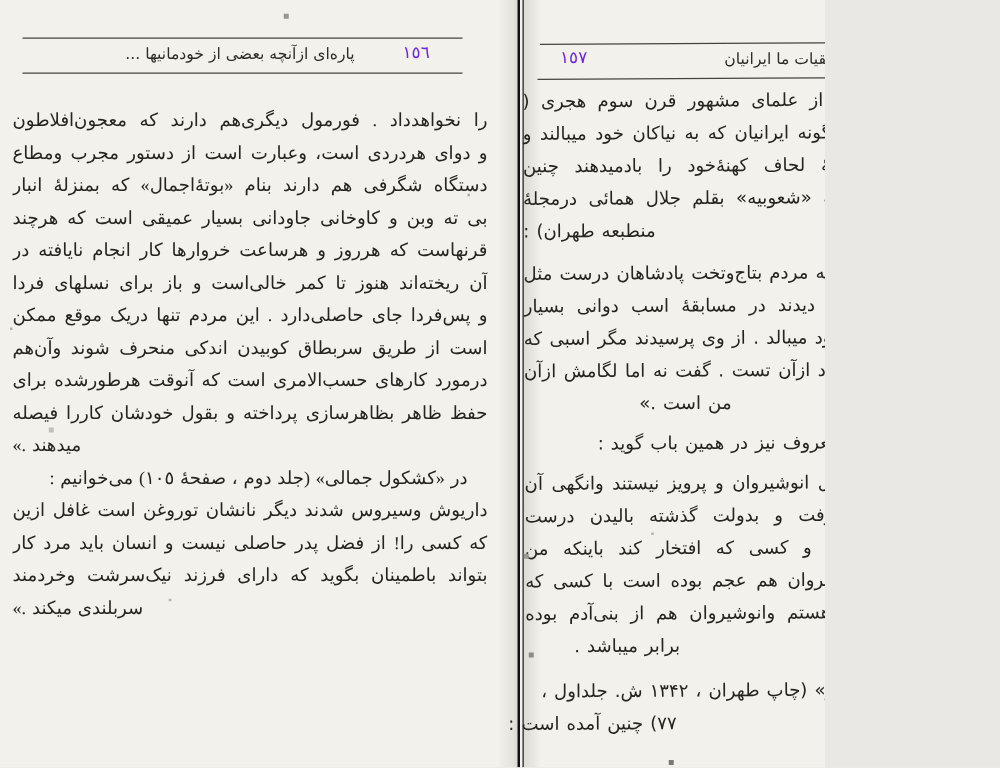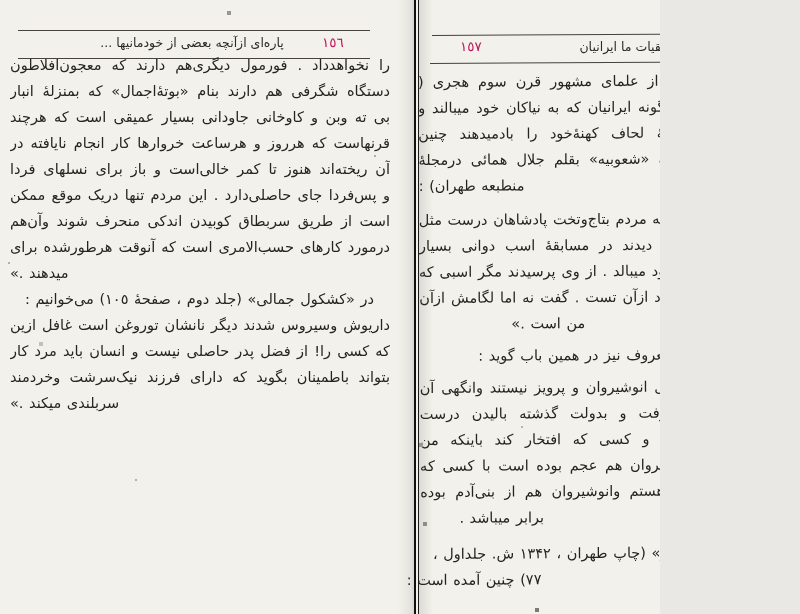--- a/index.html
+++ b/index.html
@@ -12,21 +12,21 @@
   .spine  { position:absolute; top:0; width:2px; height:614px; background:#111; }
   .spine2 { position:absolute; top:0; width:1px; height:614px; background:#1c1c1c; }
   .fold-l { position:absolute; top:0; left:398px; width:16px; height:614px;
             background:linear-gradient(90deg, rgba(60,55,45,0) 0%, rgba(60,55,45,0.08) 80%, rgba(60,55,45,0.14) 100%); }
   .fold-r { position:absolute; top:0; left:419px; width:14px; height:614px;
             background:linear-gradient(90deg, rgba(60,55,45,0.12) 0%, rgba(60,55,45,0) 100%); }
   
   .rule { position:absolute; height:1px; background:#45433c; }
   
   .hdr { position:absolute; font-size:12.5px; color:#2e2c26; direction:rtl; white-space:nowrap; }
-  .pagenum { position:absolute; font-size:13.5px; color:#be185d; direction:rtl;font-family:Liberation Serif, serif; }
+  .pagenum { position:absolute; font-size:13.5px; color:#6d28d9; direction:rtl; }
   
   .col { position:absolute; direction:rtl; }
   .line { position:relative; line-height:26px; height:26px; font-size:14.5px;
           overflow:hidden; word-spacing:1px; color:#26241f; }
   .j { text-align:justify; text-align-last:justify; }
   .l { text-align:left; }
   .r { text-align:right; }
   .b { font-weight:bold; }
   .tilt { transform:rotate(-0.3deg); transform-origin:center top; }
   
@@ -40,47 +40,49 @@
 </head>
 <body>
 
 <div class="scan">
 
   <div>
     <div class="rule" style="left:18px; top:30px; width:352px;"></div>
     <div class="hdr" style="left:42px; top:35px; width:300px; text-align:center;">پاره‌ای ازآنچه بعضی از خودمانیها ...</div>
     <div class="pagenum" style="left:322px; top:34px;">١٥٦</div>
     <div class="rule" style="left:18px; top:58px; width:352px;"></div>
-    <div id="left-lines" class="col" style="left:10px; top:52px; width:380px;">
+    <div id="left-lines" class="col" style="left:10px; top:84px; width:380px;font-family:Liberation Serif, serif;">
         <div class="line j"><span>را نخواهدداد . فورمول دیگری‌هم دارند که معجون‌افلاطون</span></div>
+        <div class="line j"><span>و دوای هردردی است، وعبارت است از دستور مجرب ومطاع</span></div>
         <div class="line j"><span>دستگاه شگرفی هم دارند بنام «بوتهٔ‌اجمال» که بمنزلهٔ انبار</span></div>
         <div class="line j"><span>بی ته وبن و کاوخانی جاودانی بسیار عمیقی است که هرچند</span></div>
         <div class="line j"><span>قرنهاست که هرروز و هرساعت خروارها کار انجام نایافته در</span></div>
         <div class="line j"><span>آن ریخته‌اند هنوز تا کمر خالی‌است و باز برای نسلهای فردا</span></div>
         <div class="line j"><span>و پس‌فردا جای حاصلی‌دارد . این مردم تنها دریک موقع ممکن</span></div>
         <div class="line j"><span>است از طریق سربطاق کوبیدن اندکی منحرف شوند وآن‌هم</span></div>
         <div class="line j"><span>درمورد کارهای حسب‌الامری است که آنوقت هرطورشده برای</span></div>
+        <div class="line j"><span>حفظ ظاهر بظاهرسازی پرداخته و بقول خودشان کاررا فیصله</span></div>
         <div class="line l"><span>میدهند .»</span></div>
         <div class="line r" style="padding-right: 16px;"><span>در «کشکول جمالی» (جلد دوم ، صفحهٔ ١٠٥) می‌خوانیم :</span></div>
         <div class="line j"><span>داریوش وسیروس شدند دیگر نانشان توروغن است غافل ازین</span></div>
         <div class="line j"><span>که کسی را! از فضل پدر حاصلی نیست و انسان باید مرد کار</span></div>
         <div class="line j"><span>بتواند باطمینان بگوید که دارای فرزند نیک‌سرشت وخردمند</span></div>
         <div class="line l"><span>سربلندی میکند .»</span></div>
       </div>
   </div>
 
   <div class="fold-l"></div>
   <div class="spine" style="left:414px;"></div>
   <div class="spine2" style="left:418px;"></div>
   <div class="fold-r"></div>
 
   <div>
     <div class="rule tilt" style="left:432px; top:34px; width:366px;"></div>
     <div class="hdr" style="left:513px; top:39px; width:160px; text-align:right;">خلقیات ما ایرانیان</div>
-    <div class="pagenum" style="left:448px; top:38px;margin-left:12px;">١٥٧</div>
+    <div class="pagenum" style="left:448px; top:38px;">١٥٧</div>
     <div class="rule tilt" style="left:430px; top:62px; width:368px;"></div>
     <div id="right-lines" class="col tilt" style="left:418px; top:68px; width:364px;">
         <div class="line j"><span>«ابن قتیبهٔ دینوری از علمای مشهور قرن سوم هجری ( اصلاً</span></div>
         <div class="line j"><span>ایرانی) دربارهٔ این گونه ایرانیان که به نیاکان خود میبالند و</span></div>
         <div class="line j"><span>باصطلاح مشهورپنبهٔ لحاف کهنهٔ‌خود را بادمیدهند چنین نوشته</span></div>
         <div class="line j"><span>است (بنقل ازمقالهٔ «شعوبیه» بقلم جلال همائی درمجلهٔ «مهر»</span></div>
         <div class="line l"><span>منطبعه طهران) :</span></div>
         <div class="line j" style="margin-top: 8px;"><span>«مثل افتخار این گونه مردم بتاج‌وتخت پادشاهان درست مثل</span></div>
         <div class="line j"><span>آن کسی است که دیدند در مسابقهٔ اسب دوانی بسیار میخندد</span></div>
         <div class="line j"><span>و شادی میکند و بخود میبالد . از وی پرسیدند مگر اسبی که</span></div>

